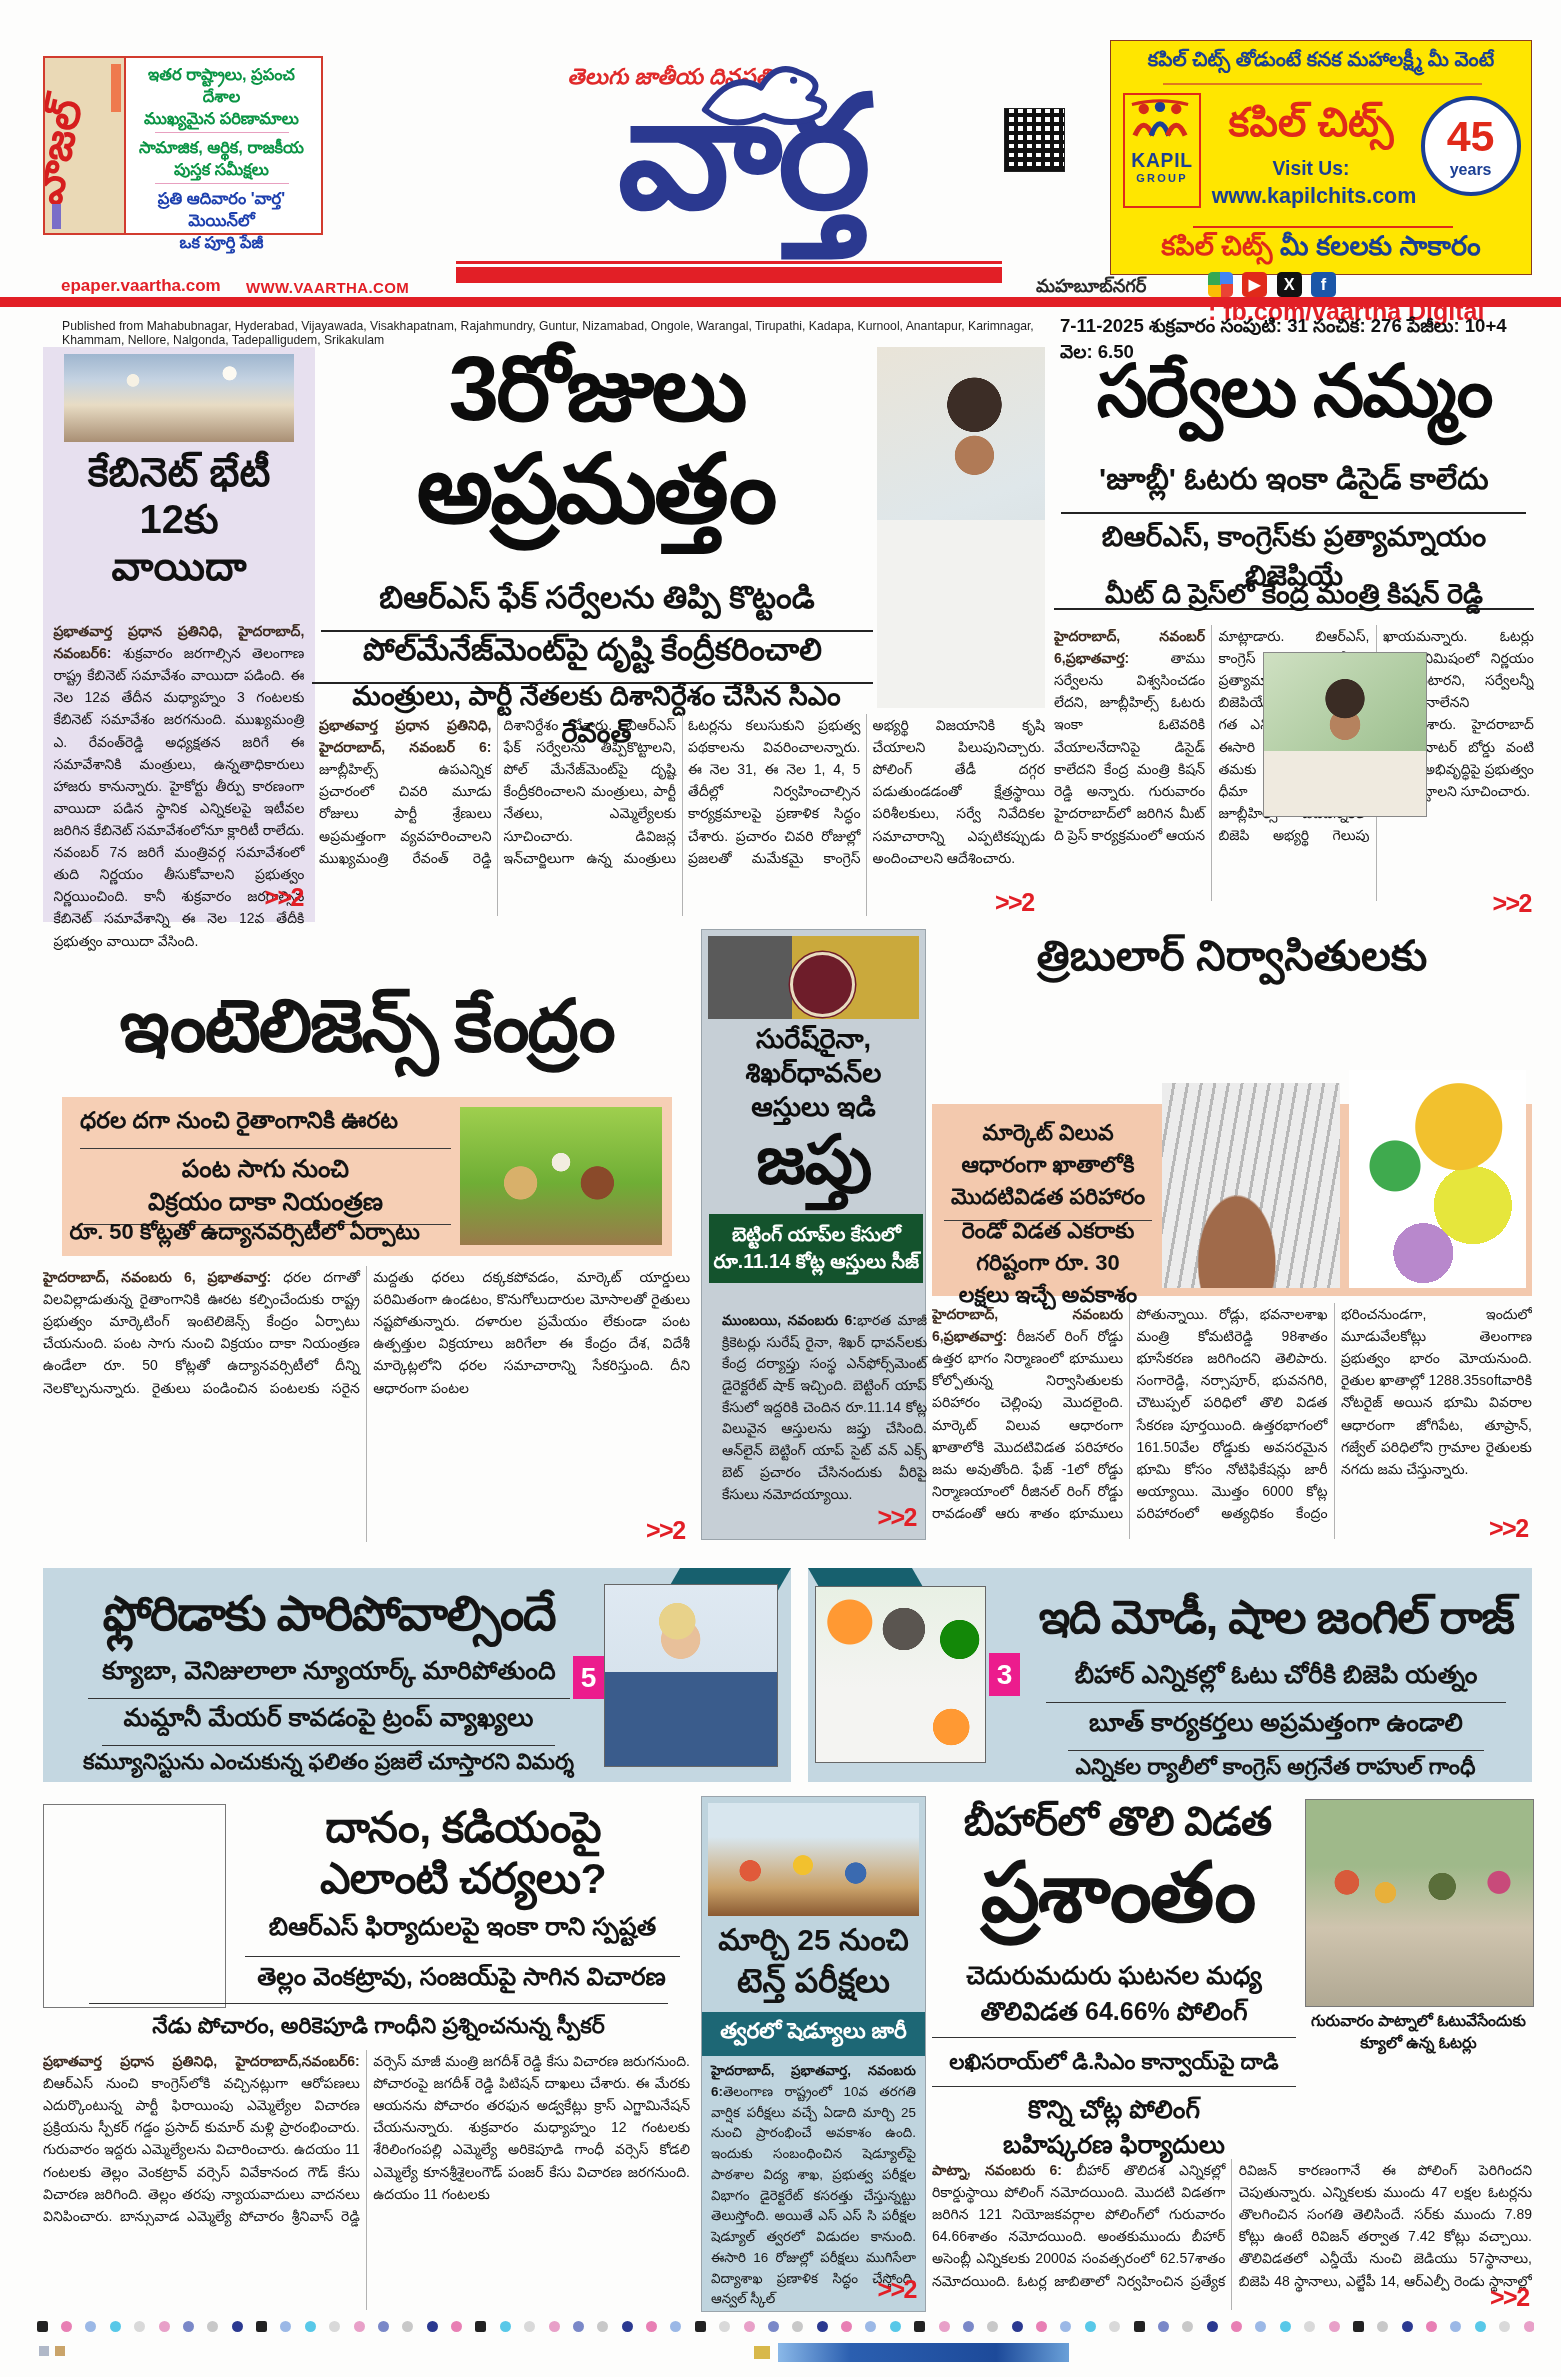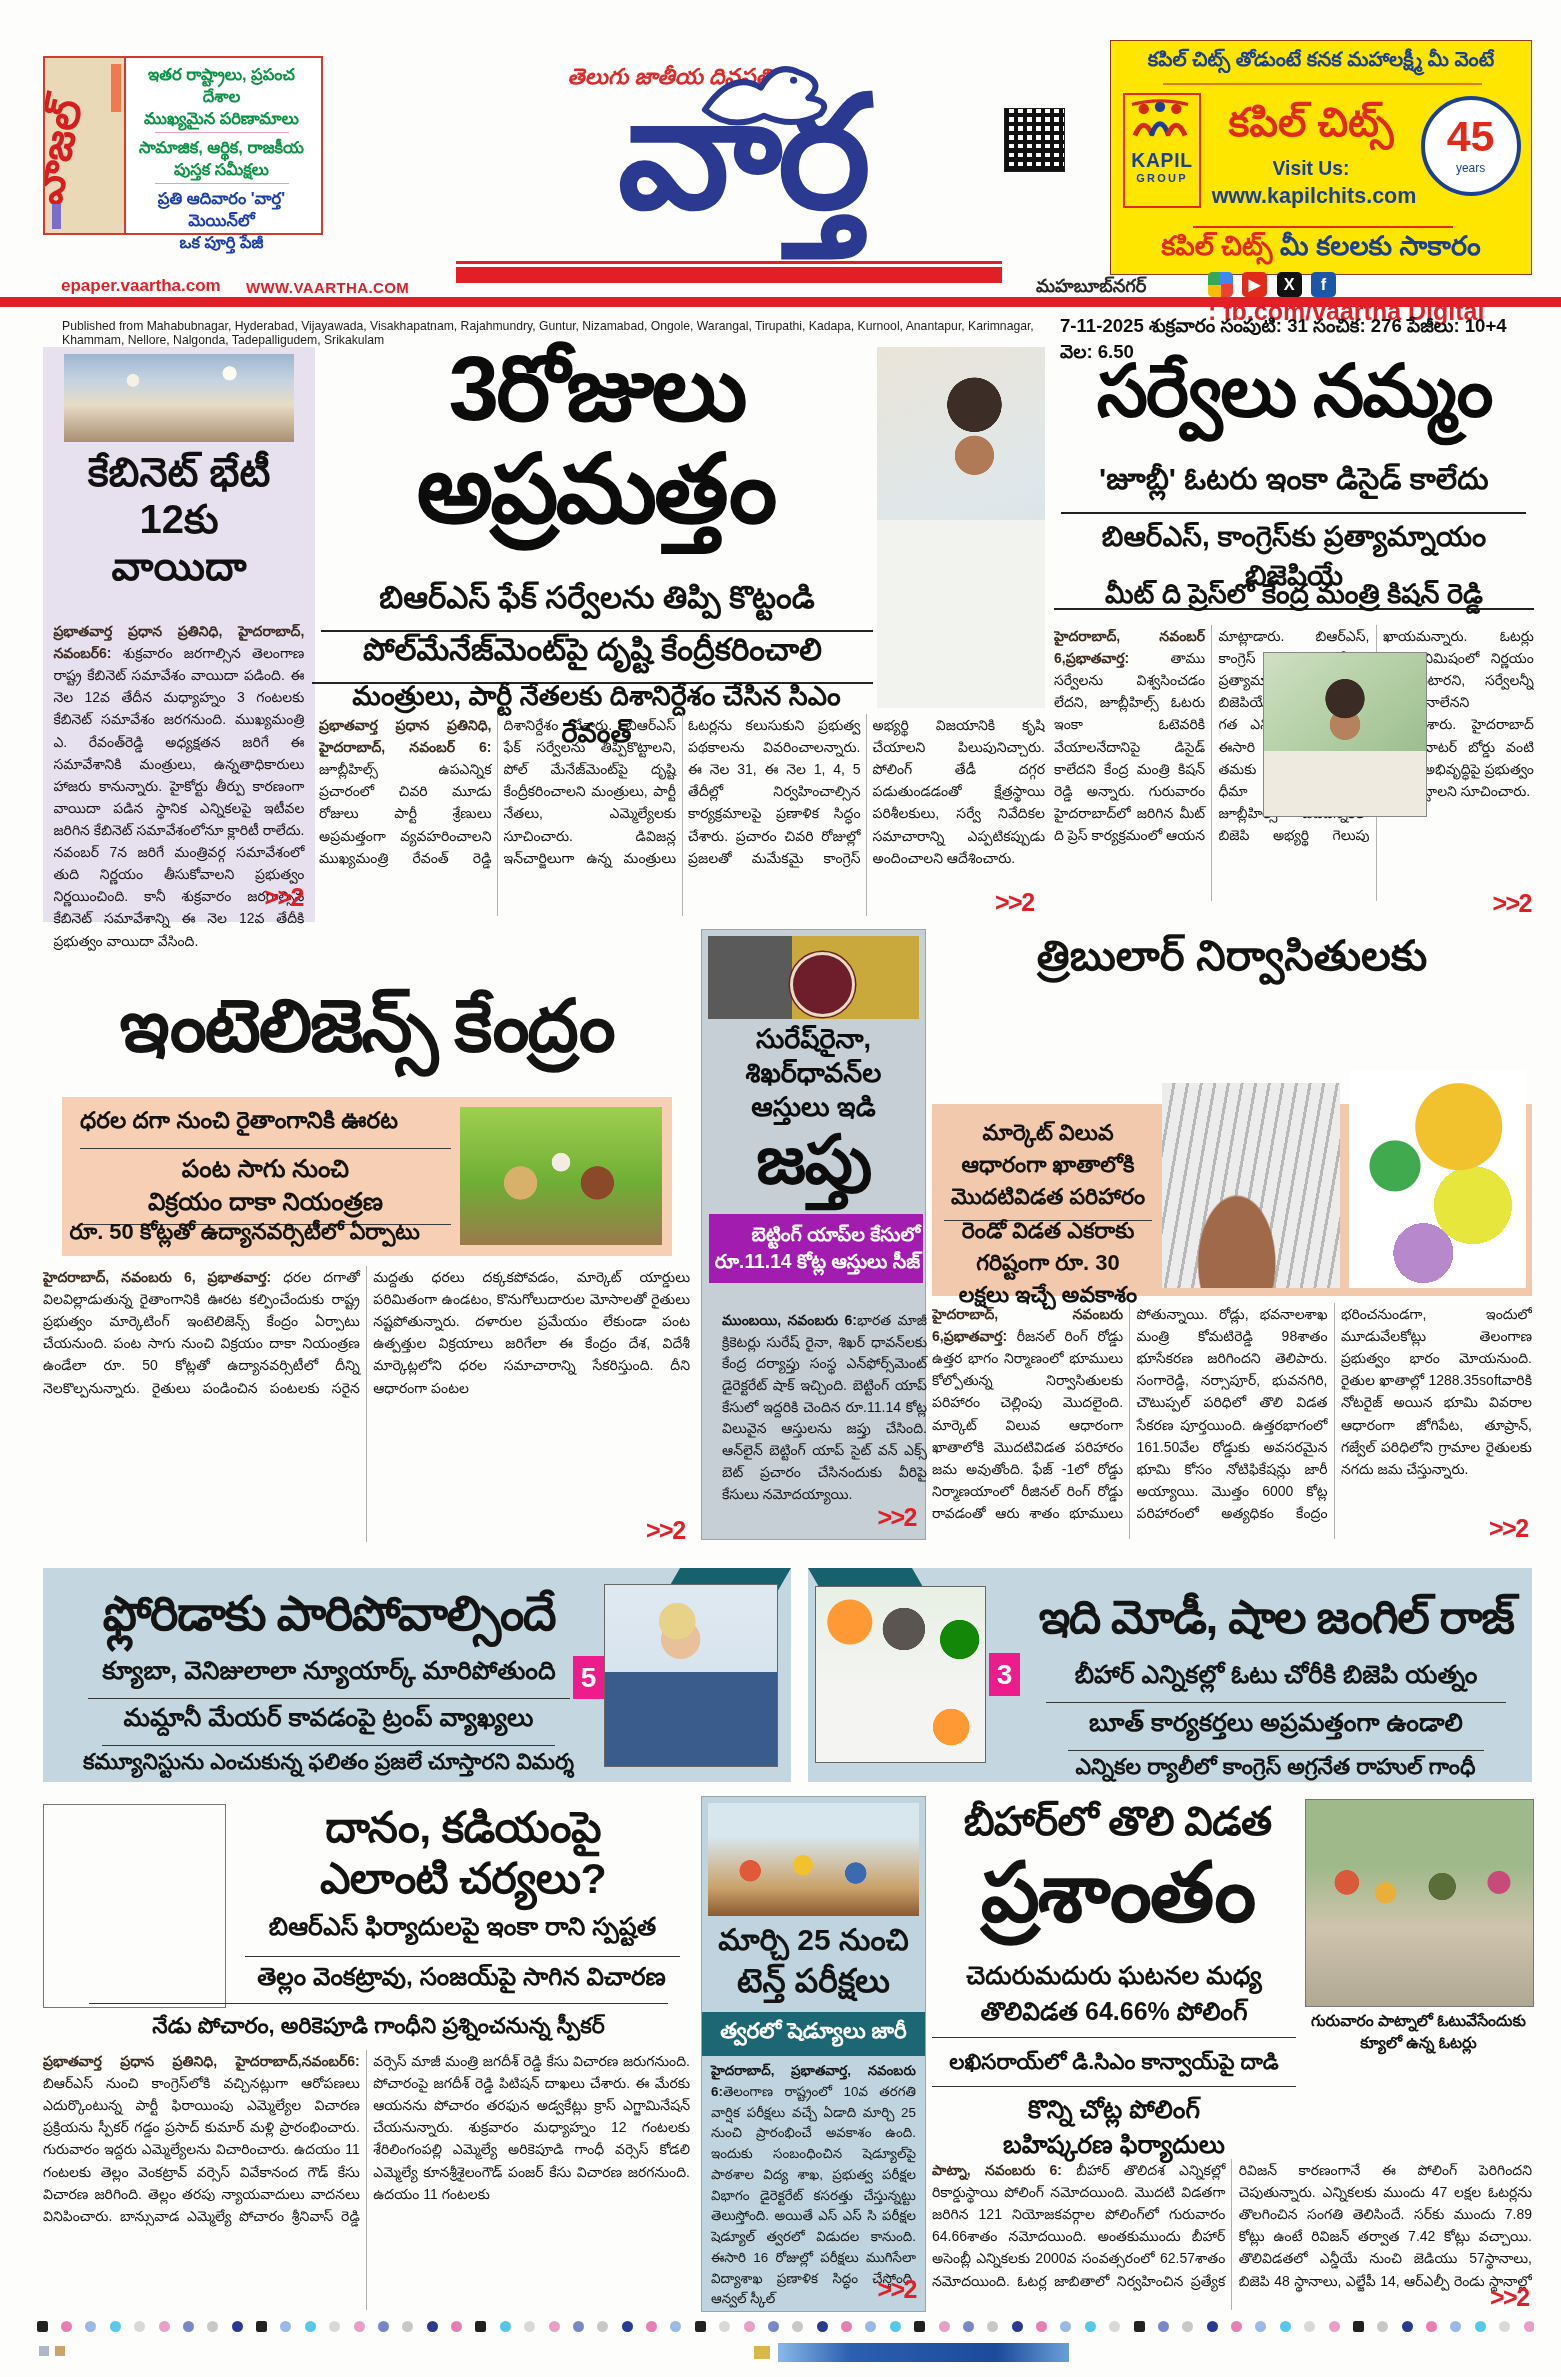--- a/index.html
+++ b/index.html
@@ -42,21 +42,21 @@
   .kapil-top{position:absolute;left:6px;top:7.4px;width:408px;text-align:center;font-size:20px;font-weight:800;color:#1b3f94;}
   .kapil-div{position:absolute;left:52px;top:42px;width:319px;border-bottom:2.2px solid #e07820;}
   .kapil-logo{position:absolute;left:12px;top:52px;width:74px;height:111px;border:2.2px solid #e02a1a;background:#ffe600;text-align:center;}
   .kapil-logo .k1{display:block;margin-top:55px;font-size:19.3px;font-weight:800;color:#1b3f94;letter-spacing:0.7px;}
   .kapil-logo .k2{display:block;font-size:11px;font-weight:700;color:#1b3f94;letter-spacing:2.2px;}
   .kapil-brand{position:absolute;left:96px;top:59px;width:208px;text-align:center;font-size:40px;font-weight:800;color:#e02a1a;}
   .kapil-visit{position:absolute;left:96px;top:117px;width:208px;text-align:center;font-size:19.3px;font-weight:800;color:#1b3f94;}
   .kapil-url{position:absolute;left:88px;top:143px;width:230px;text-align:center;font-size:21.5px;font-weight:800;color:#1b3f94;}
   .kapil-badge{position:absolute;right:10.4px;top:55px;width:92px;height:92px;border-radius:50%;background:#fff;border:4.5px solid #1b3f94;text-align:center;}
   .kapil-badge .y45{font-size:43px;font-weight:800;color:#e02a1a;line-height:1.7;}
-  .kapil-badge .ylab{display:block;margin-top:-12px;font-size:12px;font-weight:400;color:#1b3f94;}
+  .kapil-badge .ylab{display:block;margin-top:-12px;font-size:16px;font-weight:700;color:#1b3f94;}
   .kapil-bot{position:absolute;left:6px;bottom:6px;width:408px;text-align:center;font-size:27px;font-weight:800;}
   .kapil-div2{position:absolute;left:82px;bottom:46px;width:260px;border-bottom:2.2px solid #e02a1a;}
   .edition{left:1036px;top:276px;font-size:18px;font-weight:700;color:#2a2a2a;}
   .social-row{left:1208px;top:272px;width:327px;height:27px;}
   .sicon{display:inline-block;width:25px;height:25px;border-radius:4.5px;margin-right:6px;vertical-align:middle;
          color:#fff;text-align:center;font-size:16.3px;font-weight:800;line-height:25px;}
   .gn{background:conic-gradient(#4285f4 0 25%,#ea4335 0 50%,#fbbc05 0 75%,#34a853 0);}
   .yt{background:#e02a1a;}
   .xx{background:#111;}
   .fb{background:#1b56a8;}
@@ -116,21 +116,21 @@
   .raina{left:701px;top:929px;width:223px;height:609px;background:#c6cfd6;border:0.7px solid #9aa4ab;}
   .raina-photo{position:absolute;left:6px;top:6px;width:211px;height:83px;
      background:linear-gradient(90deg,#5a5a5a 0 40%,#caa93c 40% 100%);}
   .ed-circle{position:absolute;left:82px;top:16.3px;width:59px;height:59px;border-radius:50%;
      background:#6e1d2a;border:3.7px solid #e8dcc0;box-shadow:0 0 0 1.5px #6e1d2a;}
   .raina-t{position:absolute;left:0;width:100%;text-align:center;font-weight:800;color:#0d0d0d;}
   .raina-t1{top:94px;font-size:27px;}
   .raina-t2{top:128px;font-size:27px;}
   .raina-t3{top:162px;font-size:27px;}
   .raina-t4{top:190px;font-size:68px;letter-spacing:-1.5px;}
-  .raina-box{position:absolute;left:7.4px;top:284px;width:208px;background:#a21caf;color:#fff;text-align:right;
+  .raina-box{position:absolute;left:7.4px;top:284px;width:208px;background:#14532d;color:#fff;text-align:center;
      font-size:19.3px;font-weight:800;line-height:1.4;padding:7.4px 3px;}
   .raina-body{position:absolute;left:20px;top:380px;width:205px;height:200px;font-size:14px;line-height:1.55;}
   .raina-more{position:absolute;right:9px;bottom:7.4px;}
   .trib-kicker{left:932px;top:932px;width:600px;font-size:42px;font-weight:800;text-align:center;}
   .trib-title{left:932px;top:983px;width:600px;font-size:73px;font-weight:800;letter-spacing:-2.2px;text-align:center;}
   .trib-box{left:932px;top:1104px;width:600px;height:192px;background:#f3c9ae;}
   .trib-t1{position:absolute;left:12px;top:13.4px;width:208px;text-align:center;font-size:22px;font-weight:800;line-height:1.45;padding-bottom:7.4px;border-bottom:1.5px solid #3a3a3a;}
   .trib-t2{position:absolute;left:12px;top:111px;width:208px;text-align:center;font-size:22px;font-weight:800;line-height:1.45;}
   .money-photo{position:absolute;left:230px;top:-21px;width:178px;height:205px;
      background:radial-gradient(ellipse at 42% 88%,#a06a4a 0 26%,transparent 27%),

